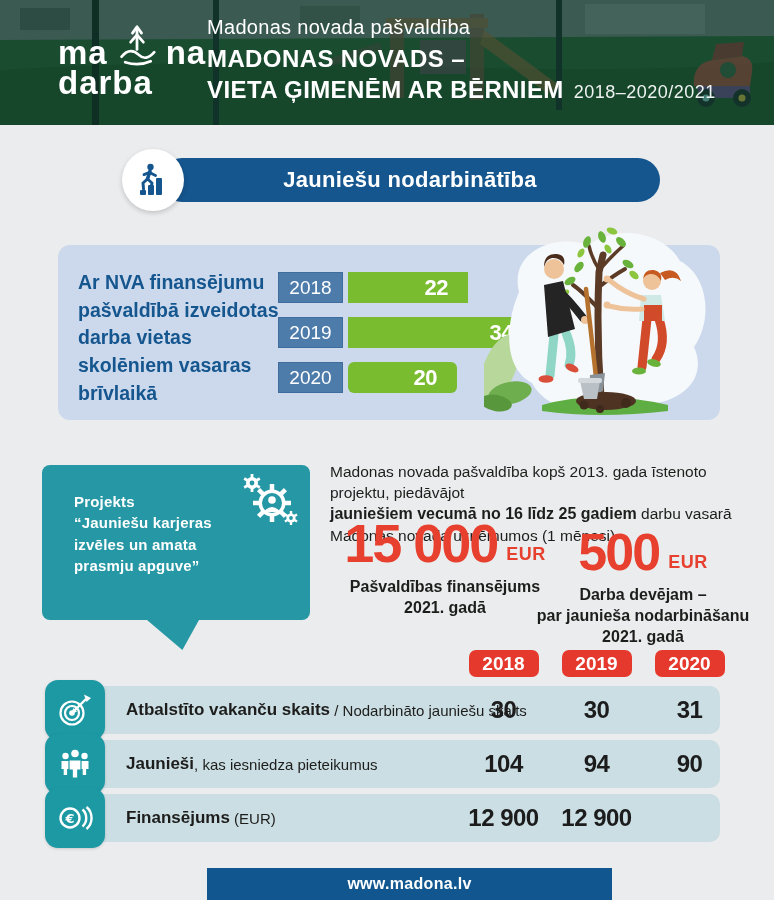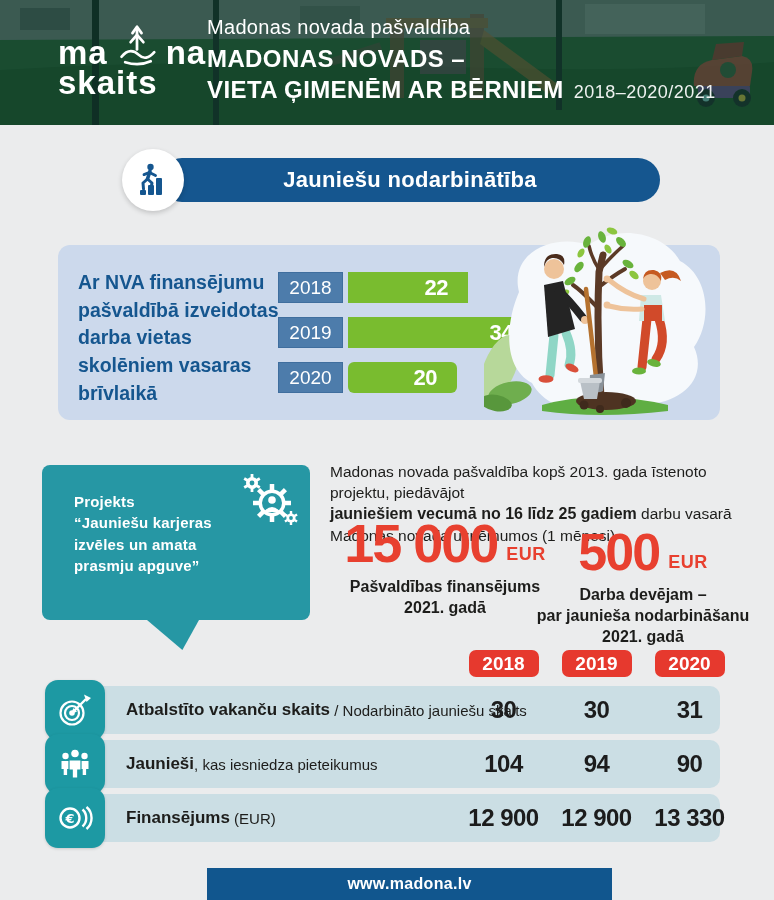--- a/index.html
+++ b/index.html
@@ -105,21 +105,21 @@
           <g stroke="#fff" stroke-width="3" fill="none" stroke-linecap="round" stroke-linejoin="round">
             <path d="M22,6 L22,30"></path>
             <path d="M17,12 L22,5 L27,12"></path>
             <path d="M15,22 L22,14 L29,22"></path>
             <path d="M5,38 C12,29 19,31 24,36 C29,41 35,40 41,33"></path>
             <path d="M9,44 C18,47 28,47 37,43"></path>
           </g>
         </svg>
         <span>na</span>
       </div>
-      <div class="row2">skaits</div>
+      <div class="row2">darba</div>
     </div>
 
     <div class="titles">
       <div class="suptitle">Madonas novada pašvaldība</div>
       <div class="title-main">
         <div>MADONAS NOVADS –</div>
         <div><span>VIETA ĢIMENĒM AR BĒRNIEM</span><span class="period">2018–2020/2021</span></div>
       </div>
     </div>
   </div>
@@ -367,19 +367,18 @@
         <circle cx="15" cy="20" r="9.5" stroke="#fff" stroke-width="2.4" fill="none"></circle>
         <text x="15" y="25" font-size="13" font-weight="bold" fill="#fff" text-anchor="middle" font-family="DejaVu Sans, sans-serif">€</text>
         <path d="M27.5,11.5 a11.5,11.5 0 0 1 0,17" stroke="#fff" stroke-width="2.4" fill="none"></path>
         <path d="M31.5,9 a14.5,14.5 0 0 1 0,22" stroke="#fff" stroke-width="2.4" fill="none"></path>
       </svg>
     </div>
     <div class="t-label"><b>Finansējums</b><span> (EUR)</span></div>
     <div class="t-values">
       <div class="t-val">12 900</div>
       <div class="t-val">12 900</div>
-      <div class="t-val">13 330</div>
     </div>
   </div>
 
   <div class="footer-bar">www.madona.lv</div>
 
 </div>
 
 </body></html>

